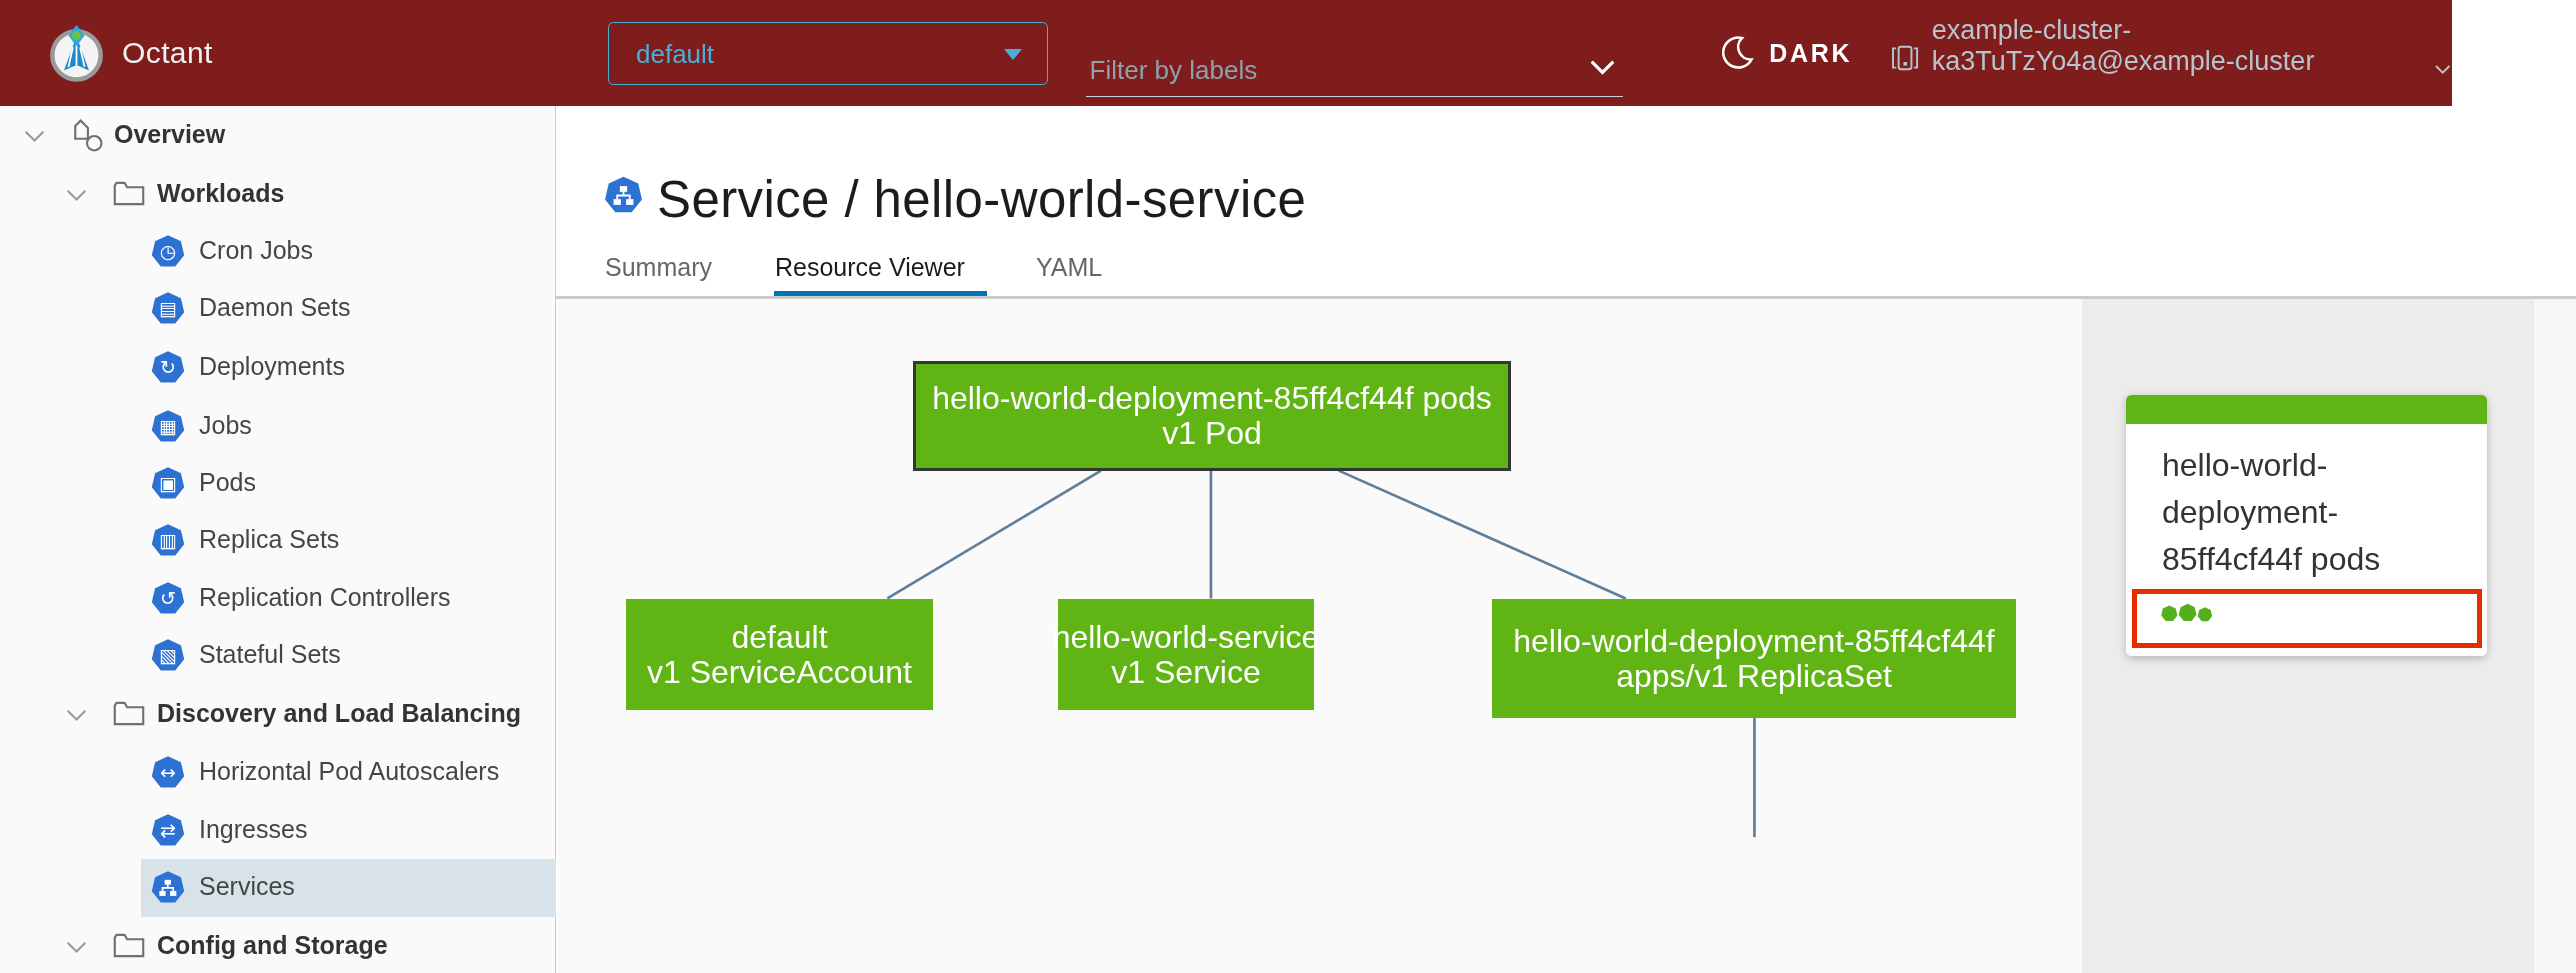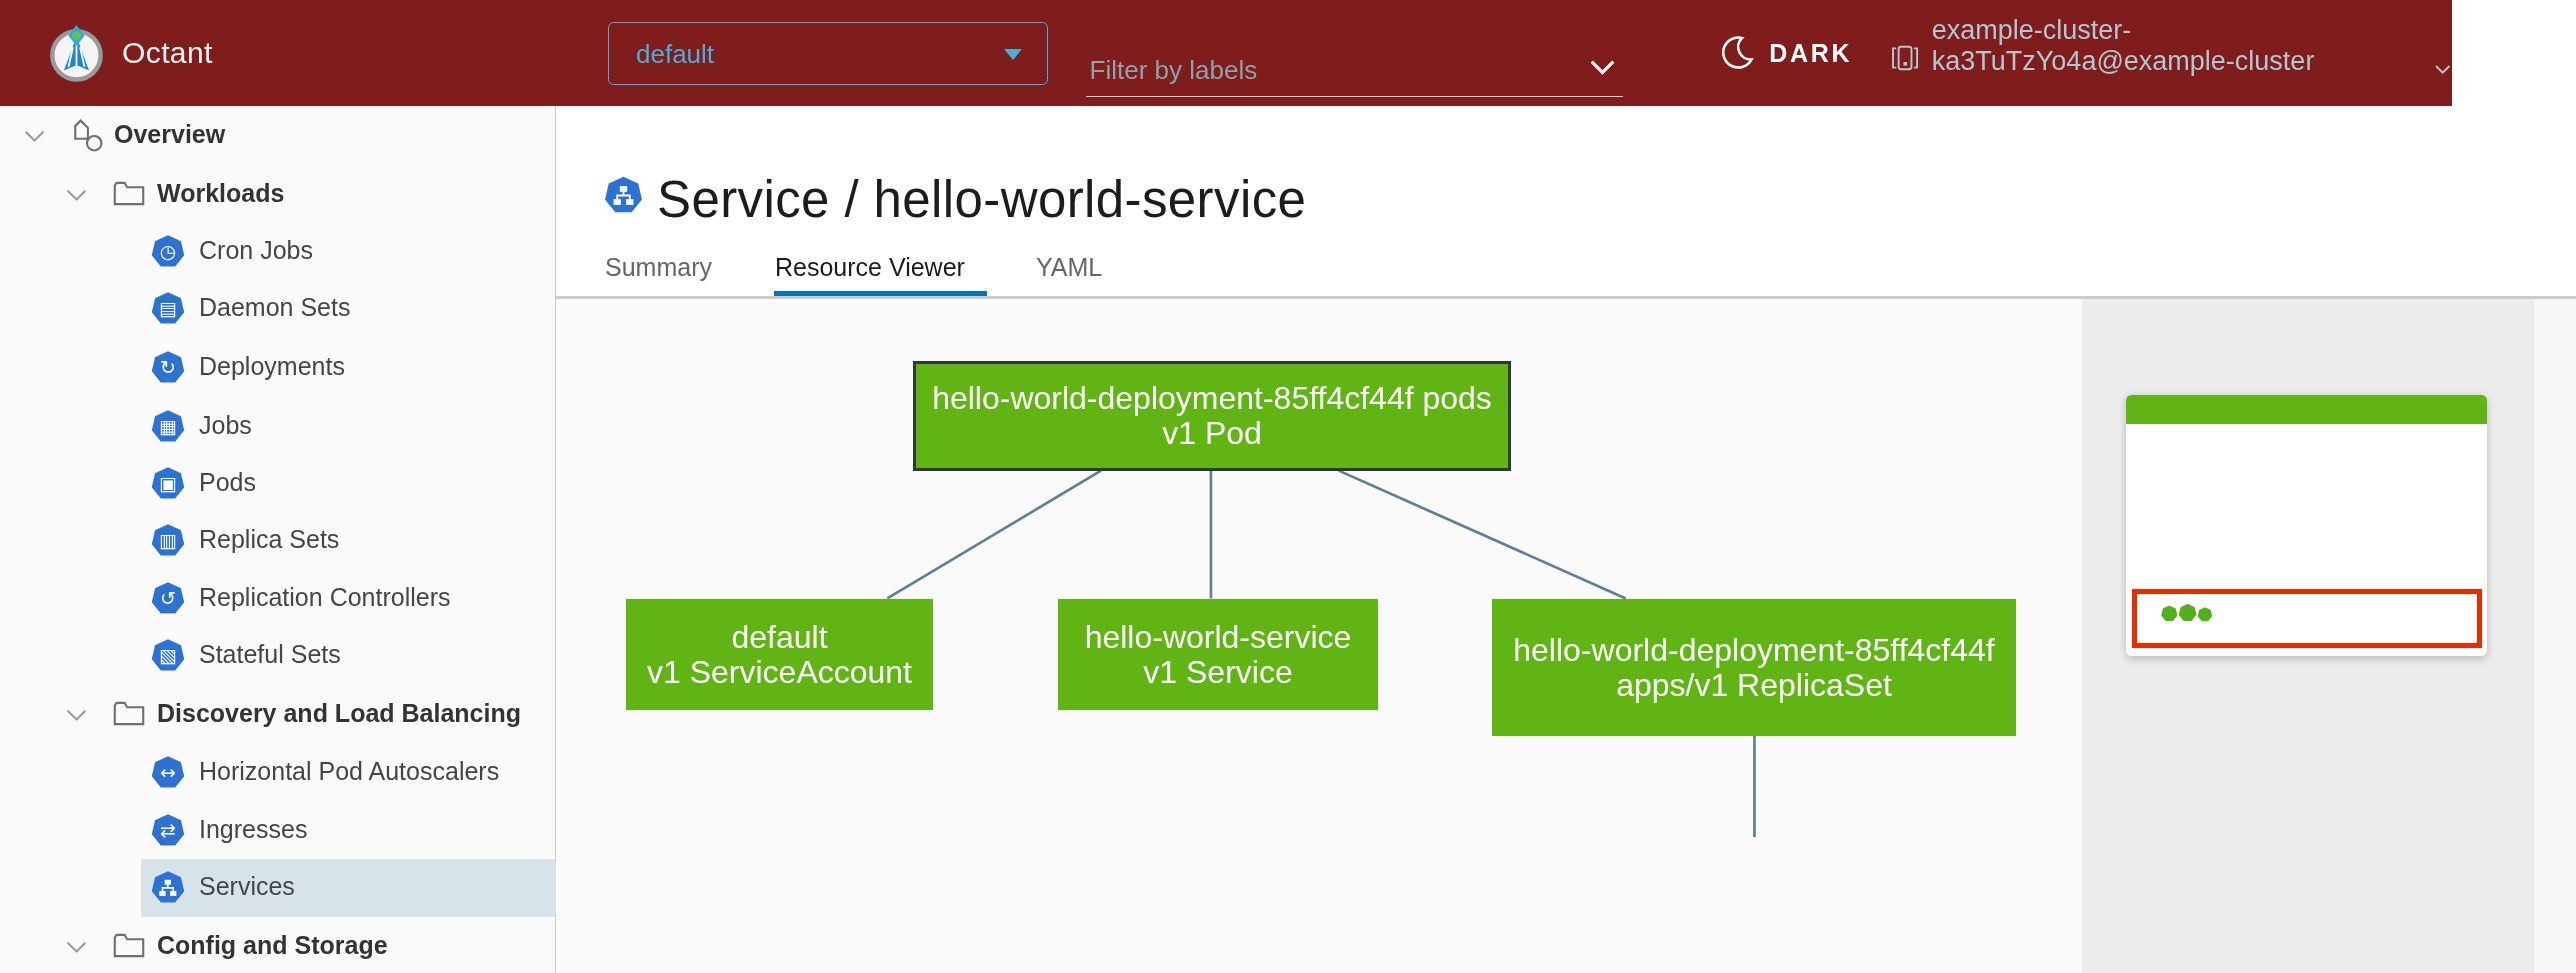--- a/index.html
+++ b/index.html
@@ -280,36 +280,41 @@
   <div class="gnode selected" style="left:355px; top:62px; width:598px; height:110px">
     <div>hello-world-deployment-85ff4cf44f pods</div>
     <div>v1 Pod</div>
   </div>
 
   <div class="gnode" style="left:68px; top:300px; width:307px; height:111px">
     <div>default</div>
     <div>v1 ServiceAccount</div>
   </div>
 
-  <div class="gnode" style="left:500px; top:300px; width:320px; height:111px">
+  <div class="gnode" style="left:500px; top:300px; width:256px; height:111px">
     <div>hello-world-service</div>
     <div>v1 Service</div>
   </div>
 
-  <div class="gnode" style="left:934px; top:300px; width:524px; height:137px">
+  <div class="gnode" style="left:934px; top:300px; width:524px; height:119px">
     <div>hello-world-deployment-85ff4cf44f</div>
     <div>apps/v1 ReplicaSet</div>
   </div>
 
 </div>
 
 <div id="panel-gutter"></div>
 <div id="side-panel">
   <div id="detail-card">
     <div id="card-accent-bar"></div>
+    <div id="card-title">
+      <div>hello-world-</div>
+      <div>deployment-</div>
+      <div>85ff4cf44f pods</div>
+    </div>
     <div id="pod-status-box">
       <span class="pod-dot" style="margin:10.7px 0 0 23px; width:18px; height:18px"></span>
       <span class="pod-dot" style="margin:7.2px 0 0 -4.5px; width:19.7px; height:19.7px"></span>
       <span class="pod-dot" style="margin:11.6px 0 0 -4.5px; width:16px; height:16px"></span>
     </div>
   </div>
 </div>
 
 
 </body></html>

